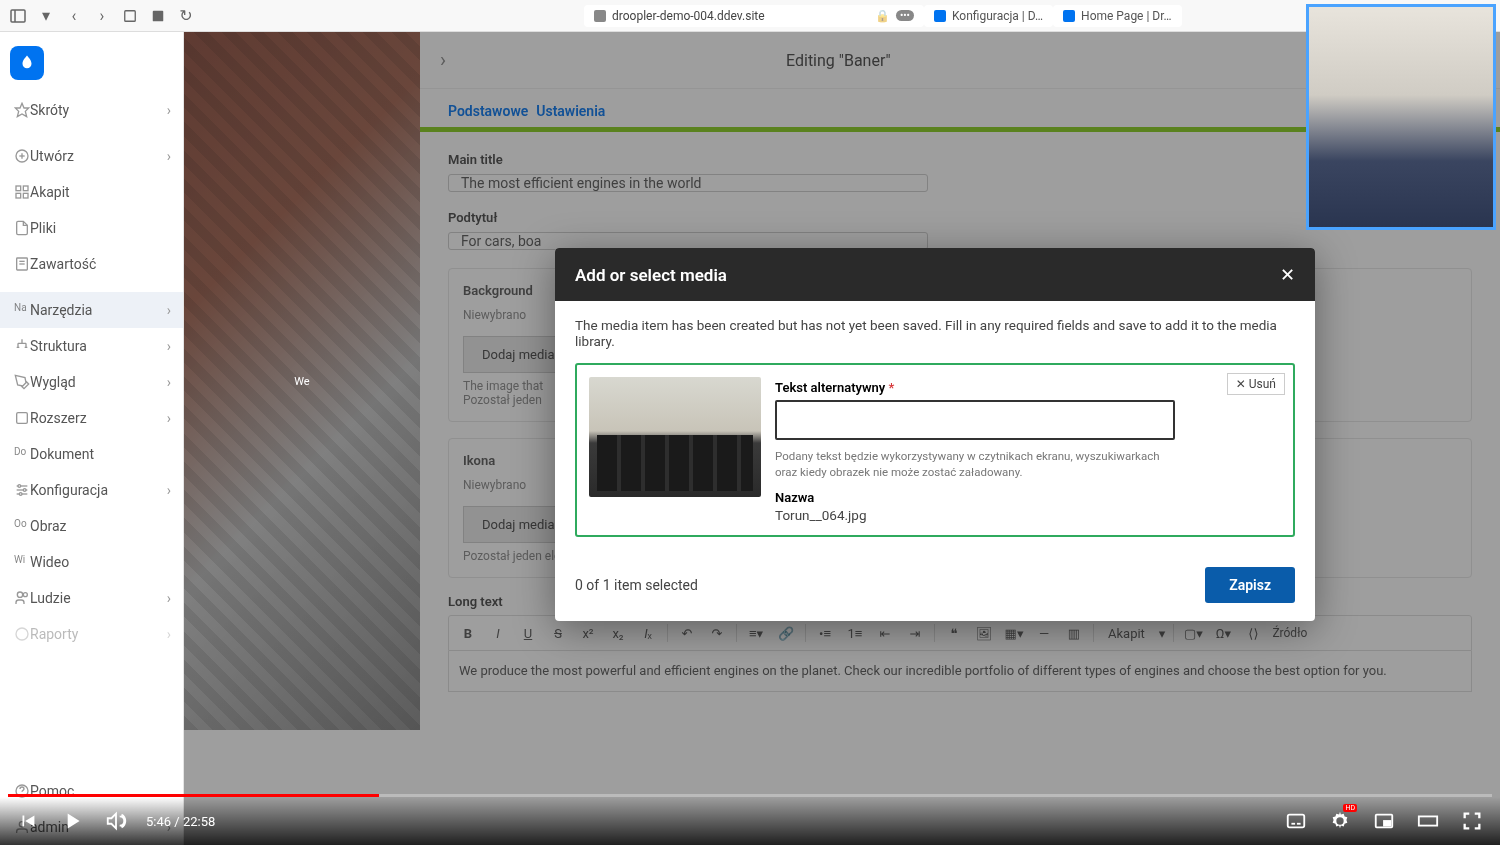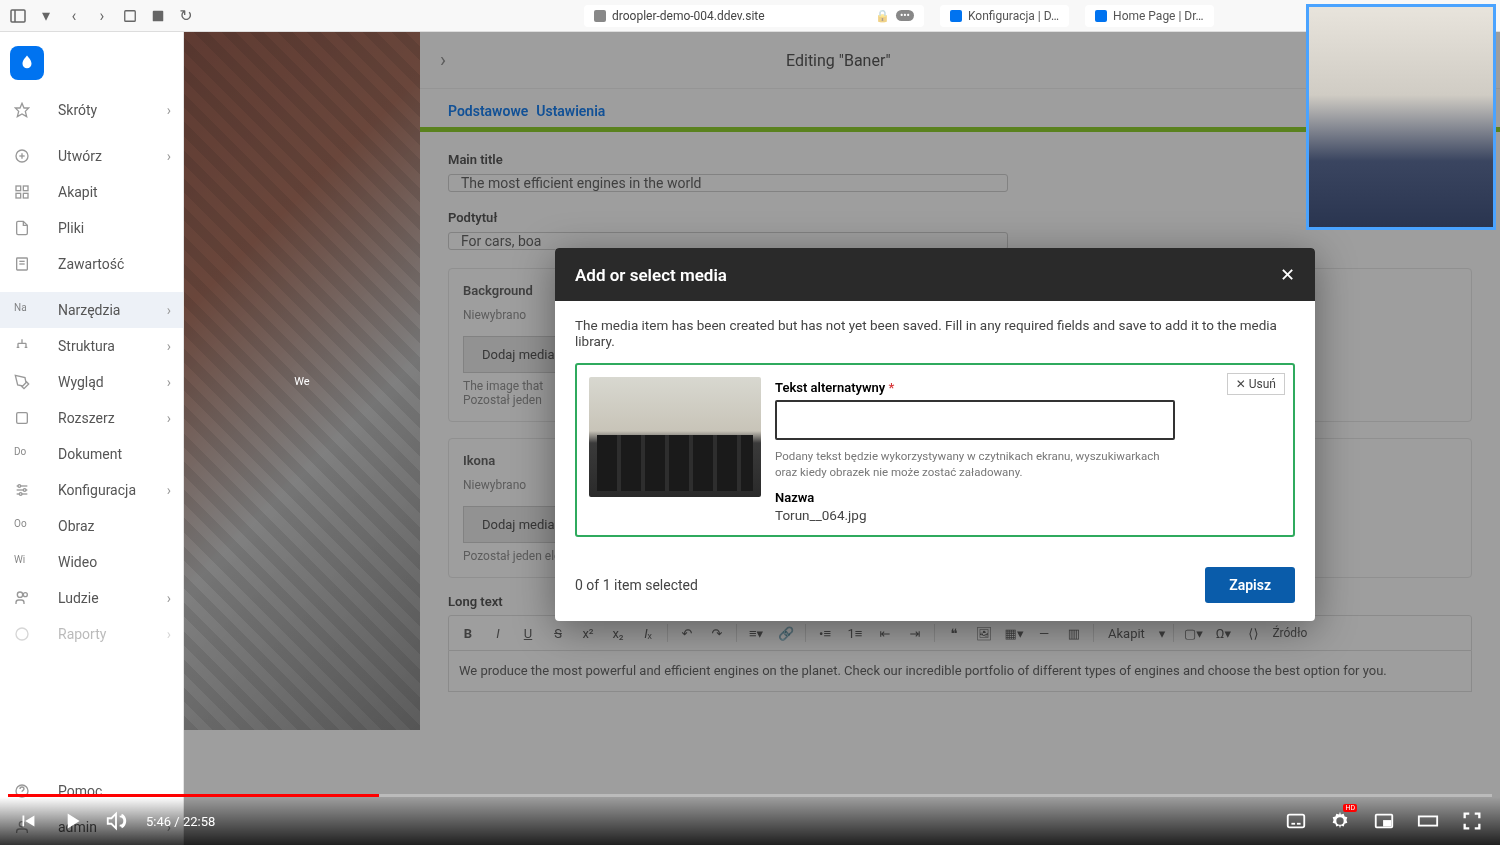--- a/index.html
+++ b/index.html
@@ -1,42 +1,42 @@
 <!DOCTYPE html>
 <html><head>
 <meta charset="utf-8">
 <style>
 *{box-sizing:border-box;margin:0;padding:0;font-family:-apple-system,BlinkMacSystemFont,"Segoe UI",Roboto,sans-serif}
 body{width:1500px;height:845px;background:#f5f5f5;position:relative;overflow:hidden}
 .browser-bar{height:32px;background:#f8f8f8;display:flex;align-items:center;padding:0 8px;gap:8px;border-bottom:1px solid #ddd}
 .browser-icon{width:20px;height:20px;color:#666;display:flex;align-items:center;justify-content:center;cursor:pointer}
-.browser-tabs{display:flex;gap:16px;margin-left:380px}
+.browser-tabs{display:flex;gap:0;margin-left:380px}
 .browser-tab{display:flex;align-items:center;gap:6px;padding:4px 10px;font-size:12px;color:#555;background:#fff;border-radius:4px;max-width:130px;overflow:hidden;white-space:nowrap}
 .browser-tab .favicon{width:12px;height:12px;background:#888;border-radius:2px;flex-shrink:0}
 .url-box{background:#fff;padding:4px 10px;border-radius:4px;font-size:12px;color:#444;display:flex;align-items:center;gap:6px}
 .main-area{display:flex;height:calc(100% - 32px)}
 .sidebar{width:184px;background:#fff;border-right:1px solid #e5e5e5;display:flex;flex-direction:column;padding-top:8px;overflow-y:auto}
 .logo-box{width:34px;height:34px;background:#0073f0;border-radius:8px;margin:6px 0 12px 10px;display:flex;align-items:center;justify-content:center;color:#fff}
-.nav-item{display:flex;align-items:center;padding:10px 14px;font-size:14px;color:#555;cursor:pointer;gap:28px;position:relative}
+.nav-item{display:flex;align-items:center;padding:10px 14px;font-size:14px;color:#555;cursor:pointer;gap:0;position:relative}
 .nav-item.active{background:#edf1f7}
 .nav-icon{width:16px;height:16px;opacity:.6;flex-shrink:0}
 .nav-chevron{position:absolute;right:12px;color:#999}
 .content{flex:1;background:#fff;position:relative;overflow:hidden}
 .preview-strip{position:absolute;left:0;top:0;width:236px;height:698px;background:linear-gradient(135deg,#8b4a3a 0%,#a0604c 30%,#c8c8c8 60%,#888 100%);display:flex;align-items:center;justify-content:center;color:#fff;font-size:11px}
 .preview-strip::before{content:"";position:absolute;inset:0;background:repeating-linear-gradient(45deg,rgba(0,0,0,.1) 0 10px,transparent 10px 20px)}
 .editor-panel{position:absolute;left:236px;top:0;right:0;bottom:0;background:#fff;padding:0}
 .editor-header{display:flex;align-items:center;padding:16px 20px;border-bottom:1px solid #eee}
 .back-chevron{font-size:20px;color:#888;margin-right:340px}
 .editor-title{font-size:16px;color:#444}
 .editor-tabs{display:flex;gap:8px;padding:14px 28px 8px;border-bottom:5px solid #84cc16}
 .editor-tab{font-size:14px;color:#0073f0;font-weight:600;cursor:pointer}
 .editor-body{padding:20px 28px;color:#555}
 .field-group{margin-bottom:18px}
 .field-label{font-size:13px;font-weight:600;color:#444;margin-bottom:6px;display:block}
-.field-input{width:560px;padding:0 12px;border:1px solid #ccc;border-radius:3px;font-size:14px;color:#555;background:#fff}
+.field-input{width:480px;padding:0 12px;border:1px solid #ccc;border-radius:3px;font-size:14px;color:#555;background:#fff}
 .subsection{border:1px solid #e5e5e5;border-radius:4px;padding:14px;margin-bottom:16px}
 .sub-label{font-size:13px;font-weight:600;margin-bottom:10px}
 .muted{font-size:12px;color:#888}
 .add-media-btn{display:inline-block;padding:10px 18px;background:#e9e9e9;border:1px solid #ccc;font-size:13px;color:#444;margin:6px 0}
 .rte-toolbar{display:flex;gap:8px;padding:6px 8px;border:1px solid #ddd;border-radius:3px 3px 0 0;align-items:center;font-size:13px;color:#555;flex-wrap:wrap}
 .rte-btn{width:22px;height:22px;display:flex;align-items:center;justify-content:center;cursor:pointer;color:#555}
 .rte-sep{width:1px;height:18px;background:#ddd}
 .rte-text{padding:10px;border:1px solid #ddd;border-top:none;font-size:13px;color:#555;line-height:1.5}
 .dim-overlay{position:absolute;inset:0;background:rgba(40,40,40,.45);pointer-events:none}
 .modal{position:absolute;top:248px;left:555px;width:760px;background:#fff;border-radius:4px;box-shadow:0 8px 40px rgba(0,0,0,.4);z-index:100}

